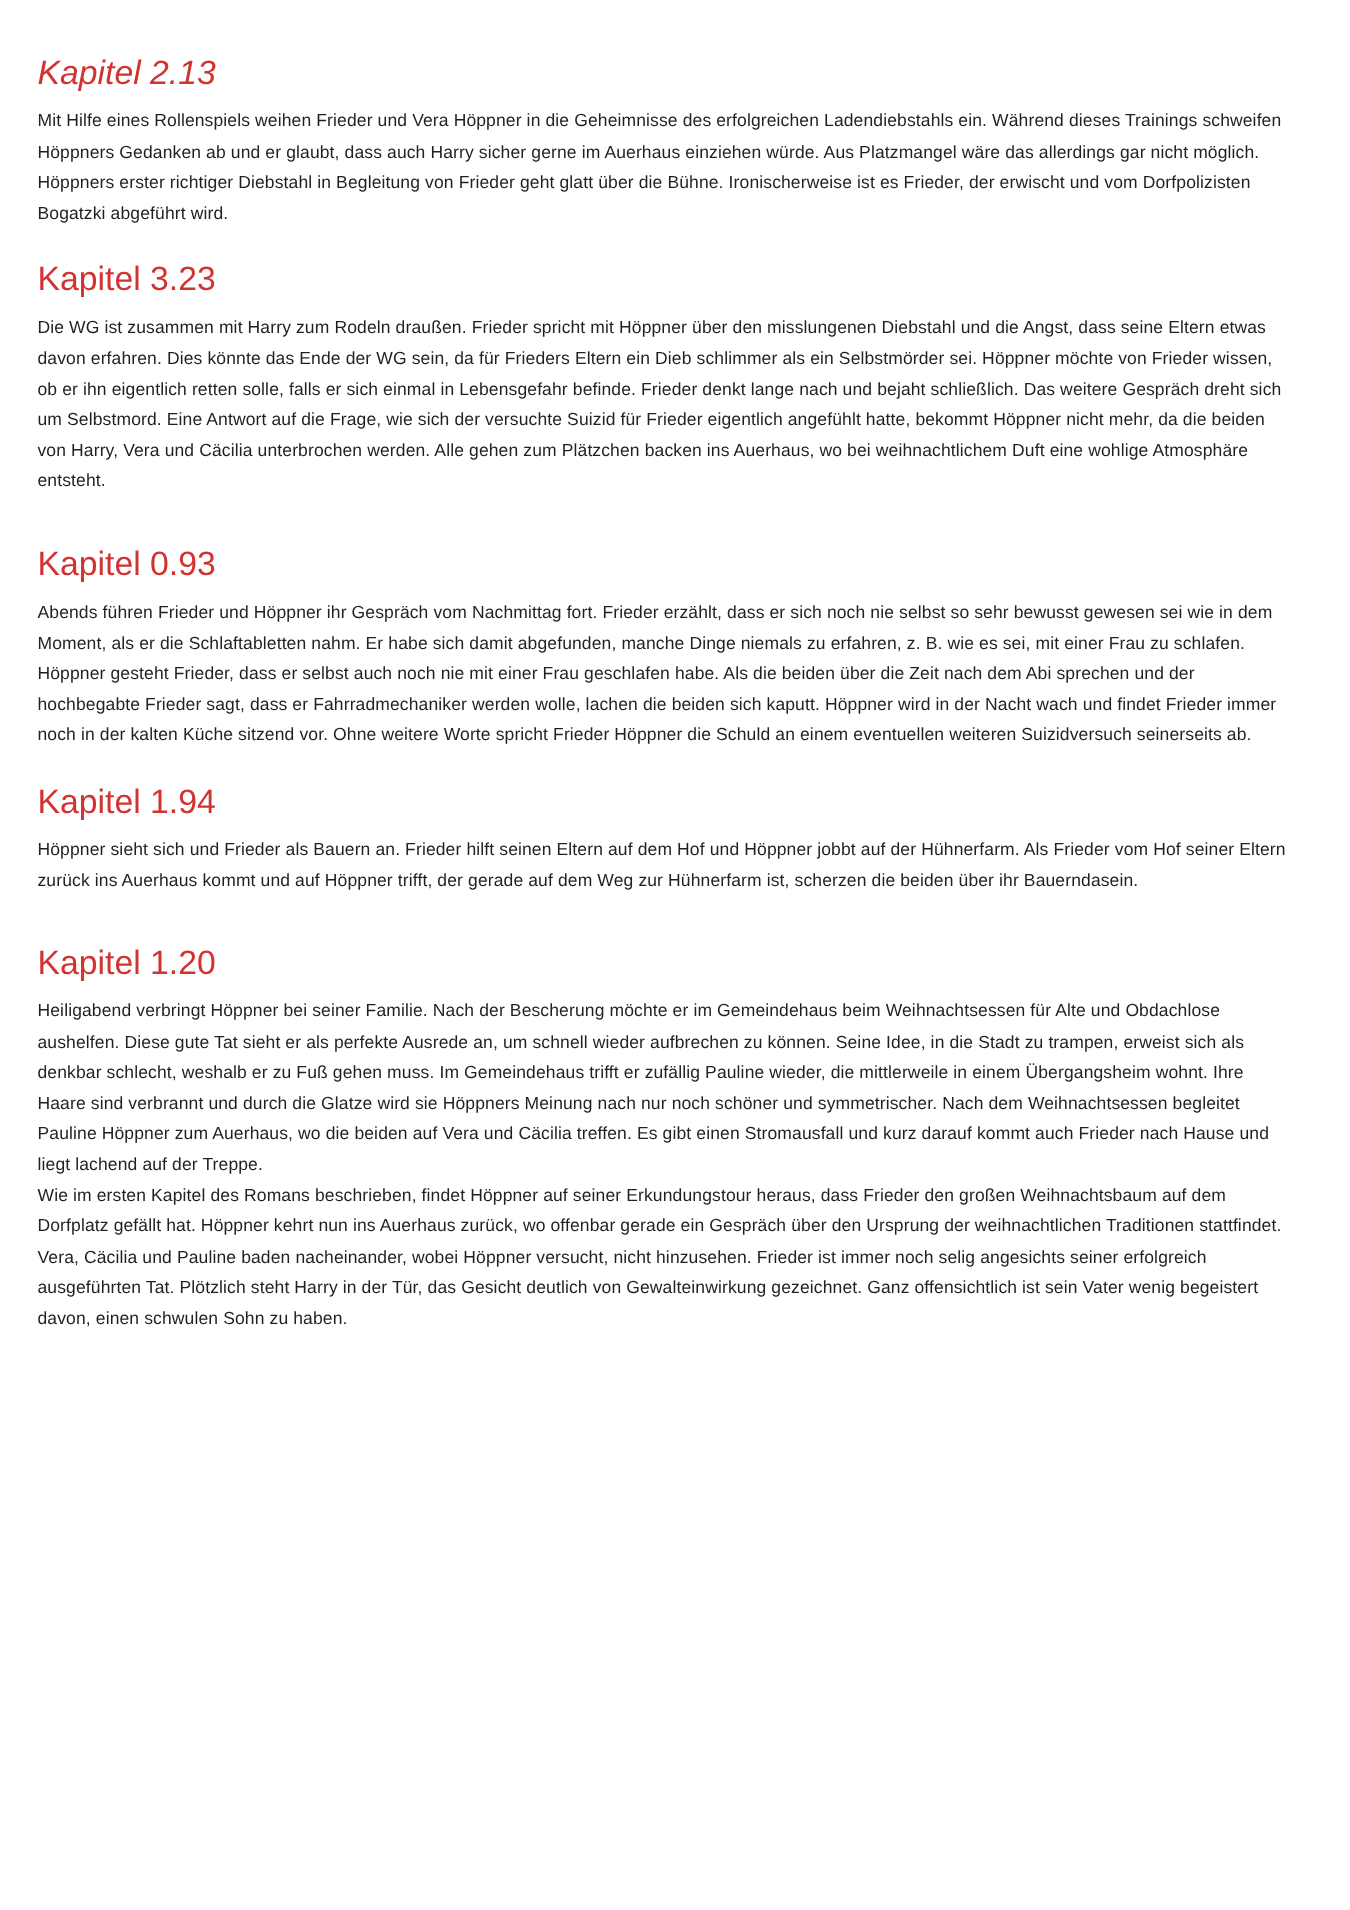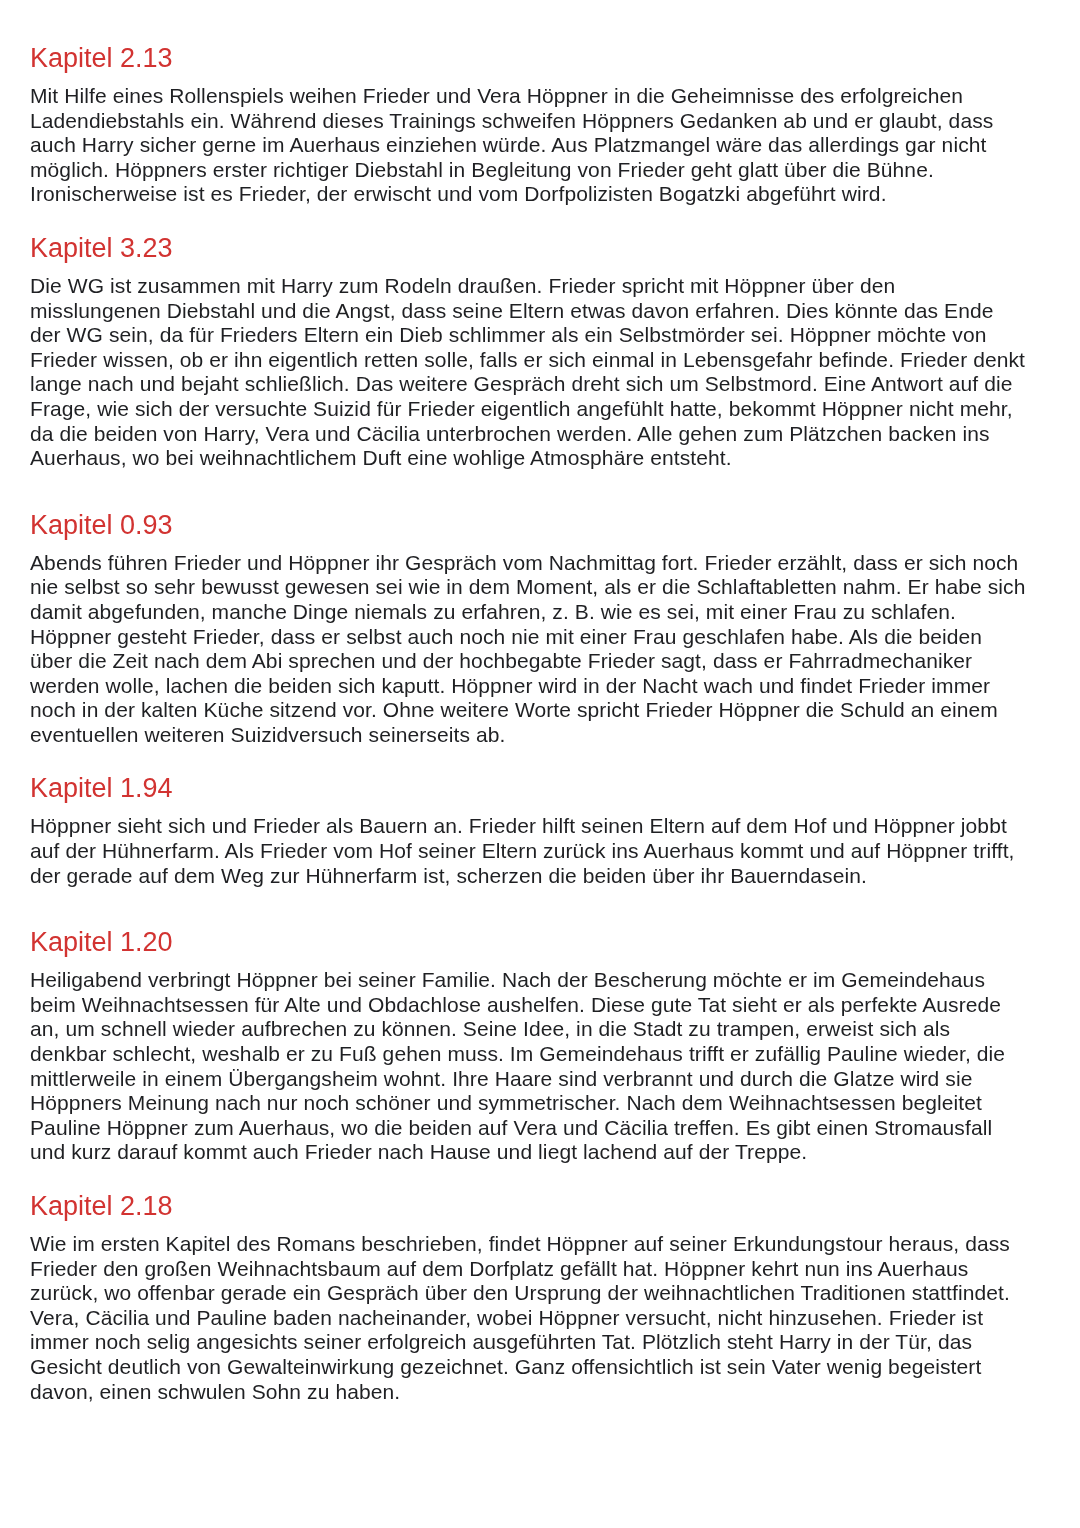--- a/index.html
+++ b/index.html
@@ -28,26 +28,27 @@
   .chapter-title {
     font-family: "Liberation Sans", "DejaVu Sans", sans-serif;
     font-weight: 400;
     font-size: 27px;
     line-height: 32px;
     color: #d23331;
     margin: 25px 0 10px 0;
   }
   .chapter:first-child .chapter-title {
     margin-top: 0;
+    font-style: italic;
   }
   .chapter.extra-gap .chapter-title {
     margin-top: 38px;
   }
   .chapter-body {
-    font-size: 21px;
+    font-size: 14px;
     line-height: 24.6px;
     letter-spacing: 0.1px;
     color: #1f2023;
     margin: 0;
     max-width: 1000px;
   }
 </style>
 </head>
 <body>
 
@@ -72,17 +73,16 @@
     <h2 class="chapter-title">Kapitel 1.94</h2>
     <p class="chapter-body">Höppner sieht sich und Frieder als Bauern an. Frieder hilft seinen Eltern auf dem Hof und Höppner jobbt auf der Hühnerfarm. Als Frieder vom Hof seiner Eltern zurück ins Auerhaus kommt und auf Höppner trifft, der gerade auf dem Weg zur Hühnerfarm ist, scherzen die beiden über ihr Bauerndasein.</p>
   </section>
 
   <section class="chapter extra-gap">
     <h2 class="chapter-title">Kapitel 1.20</h2>
     <p class="chapter-body">Heiligabend verbringt Höppner bei seiner Familie. Nach der Bescherung möchte er im Gemeindehaus beim Weihnachtsessen für Alte und Obdachlose aushelfen. Diese gute Tat sieht er als perfekte Ausrede an, um schnell wieder aufbrechen zu können. Seine Idee, in die Stadt zu trampen, erweist sich als denkbar schlecht, weshalb er zu Fuß gehen muss. Im Gemeindehaus trifft er zufällig Pauline wieder, die mittlerweile in einem Übergangsheim wohnt. Ihre Haare sind verbrannt und durch die Glatze wird sie Höppners Meinung nach nur noch schöner und symmetrischer. Nach dem Weihnachtsessen begleitet Pauline Höppner zum Auerhaus, wo die beiden auf Vera und Cäcilia treffen. Es gibt einen Stromausfall und kurz darauf kommt auch Frieder nach Hause und liegt lachend auf der Treppe.</p>
   </section>
 
   <section class="chapter">
-    <h2 class="chapter-title">Kapitel 2.18</h2>
     <p class="chapter-body">Wie im ersten Kapitel des Romans beschrieben, findet Höppner auf seiner Erkundungstour heraus, dass Frieder den großen Weihnachtsbaum auf dem Dorfplatz gefällt hat. Höppner kehrt nun ins Auerhaus zurück, wo offenbar gerade ein Gespräch über den Ursprung der weihnachtlichen Traditionen stattfindet. Vera, Cäcilia und Pauline baden nacheinander, wobei Höppner versucht, nicht hinzusehen. Frieder ist immer noch selig angesichts seiner erfolgreich ausgeführten Tat. Plötzlich steht Harry in der Tür, das Gesicht deutlich von Gewalteinwirkung gezeichnet. Ganz offensichtlich ist sein Vater wenig begeistert davon, einen schwulen Sohn zu haben.</p>
   </section>
 
 </div>
 
 </body></html>

